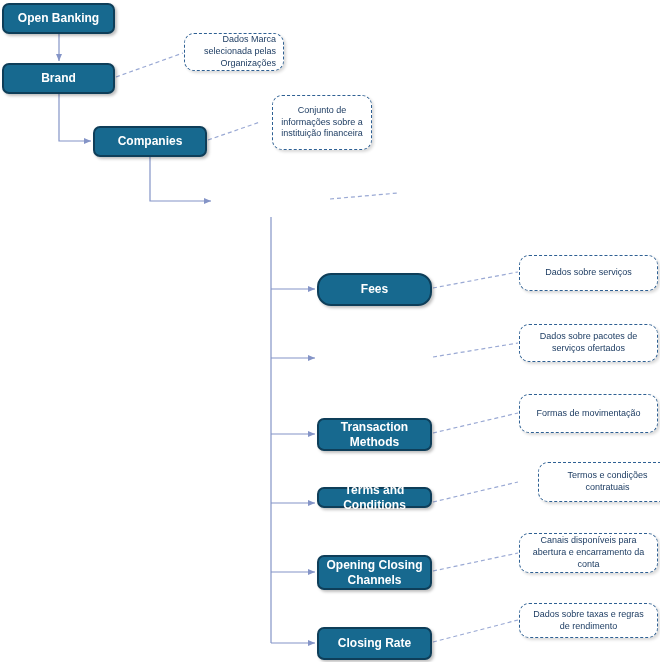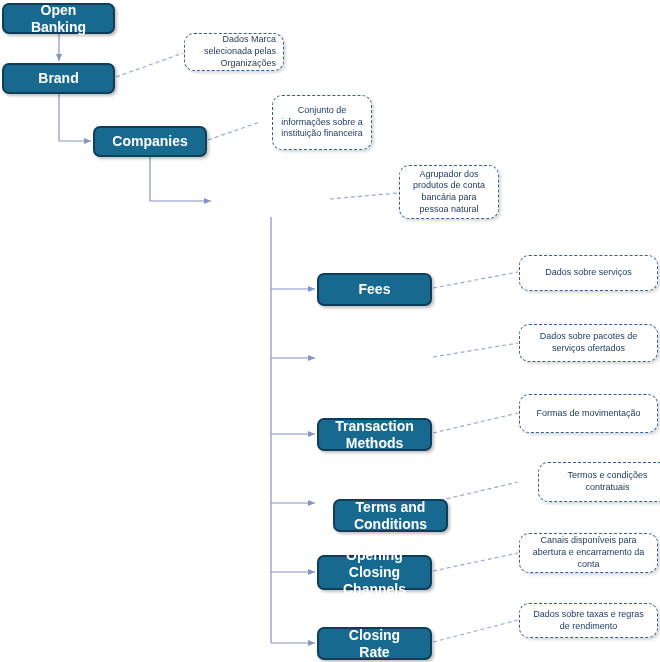--- a/index.html
+++ b/index.html
@@ -10,23 +10,23 @@
   html,body{margin:0;padding:0;background:var(--background);}
   body{font-family:"Liberation Sans",sans-serif;}
   .canvas{position:relative;width:660px;height:662px;background:var(--background);overflow:hidden;}
   svg.edges{position:absolute;left:0;top:0;width:660px;height:662px;z-index:1;}
   .node{
     position:absolute;z-index:2;box-sizing:border-box;
     background:var(--node-fill);
     border:2px solid var(--node-border);
     border-radius:7px;
     color:var(--node-text);
-    font-weight:bold;font-size:14px;line-height:1.2;
+    font-weight:bold;font-size:12px;line-height:1.2;
     display:flex;align-items:center;justify-content:center;text-align:center;
-    padding:1px 18px;
+    padding:1px 1px;
     box-shadow:2px 2px 3px rgba(0,0,0,0.25);
   }
   .note{
     position:absolute;z-index:2;box-sizing:border-box;
     background:var(--note-bg);
     border:1px dashed var(--note-border);
     border-radius:10px;
     color:var(--note-text);
     font-size:9px;line-height:1.3;
     display:flex;align-items:center;justify-content:center;text-align:center;
@@ -66,29 +66,28 @@
     <path class="notelink" d="M433,357 L518,343"></path>
     <path class="notelink" d="M433,433 L518,413"></path>
     <path class="notelink" d="M433,502 L518,482"></path>
     <path class="notelink" d="M433,571 L518,553"></path>
     <path class="notelink" d="M433,642 L518,620"></path>
   </svg>
 
   <div class="node" style="left:2px;top:3px;width:113px;height:31px;">Open Banking</div>
   <div class="node" style="left:2px;top:63px;width:113px;height:31px;">Brand</div>
   <div class="node" style="left:93px;top:126px;width:114px;height:31px;">Companies</div>
-  <div class="node" style="left:317px;top:273px;width:115px;height:33px;">Fees</div>
+  <div class="node" style="left:317px;top:273px;width:115px;height:33px;border-radius:14px;">Fees</div>
   <div class="node" style="left:317px;top:418px;width:115px;height:33px;">Transaction Methods</div>
-  <div class="node" style="left:333px;top:487px;width:115px;height:33px;margin-top:12px;">Terms and Conditions</div>
+  <div class="node" style="left:317px;top:487px;width:115px;height:21px;">Terms and Conditions</div>
   <div class="node" style="left:317px;top:555px;width:115px;height:35px;">Opening Closing Channels</div>
   <div class="node" style="left:317px;top:627px;width:115px;height:33px;">Closing Rate</div>
 
   <div class="note" style="left:184px;top:33px;width:100px;height:38px;text-align:right;">Dados Marca selecionada pelas Organizações</div>
   <div class="note" style="left:272px;top:95px;width:100px;height:55px;">Conjunto de informações sobre a instituição financeira</div>
-  <div class="note" style="left:399px;top:165px;width:100px;height:54px;">Agrupador dos produtos de conta bancária para pessoa natural</div>
   <div class="note" style="left:519px;top:255px;width:139px;height:36px;">Dados sobre serviços</div>
   <div class="note" style="left:519px;top:324px;width:139px;height:38px;">Dados sobre pacotes de serviços ofertados</div>
   <div class="note" style="left:519px;top:394px;width:139px;height:39px;">Formas de movimentação</div>
   <div class="note" style="left:519px;top:462px;width:139px;height:40px;margin-left:19px;">Termos e condições contratuais</div>
   <div class="note" style="left:519px;top:533px;width:139px;height:40px;">Canais disponíveis para abertura e encarramento da conta</div>
   <div class="note" style="left:519px;top:603px;width:139px;height:35px;">Dados sobre taxas e regras de rendimento</div>
 
 </div>
 
 </body></html>

